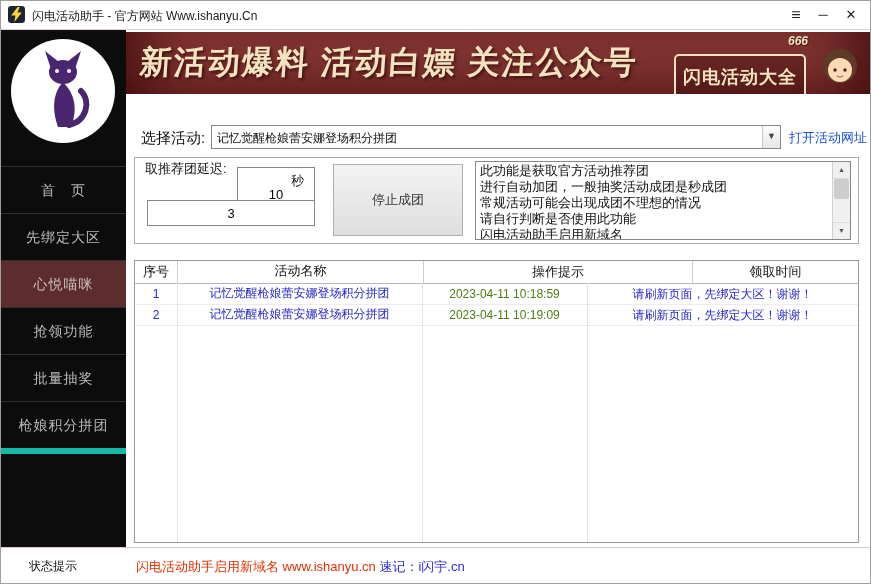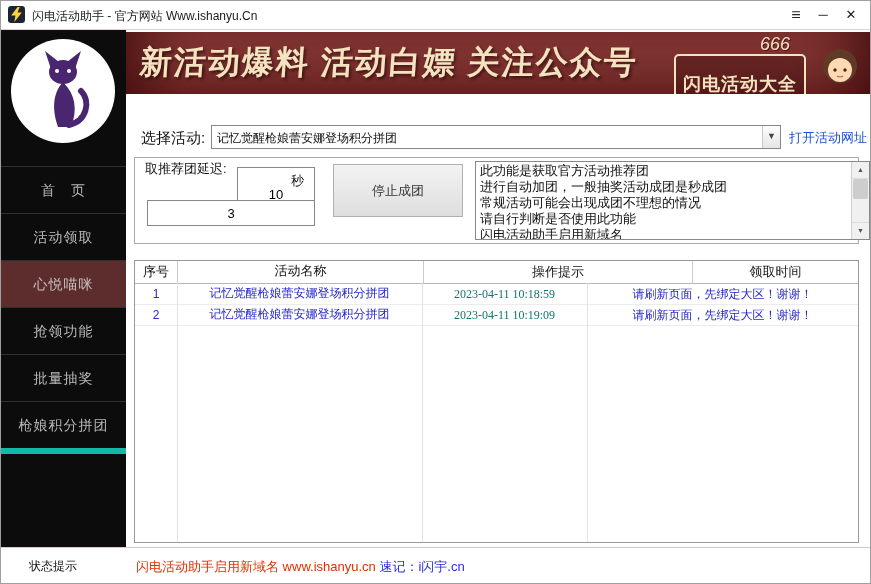--- a/index.html
+++ b/index.html
@@ -28,58 +28,58 @@
   .notice{position:absolute;left:135px;top:10px;font-size:13px;white-space:nowrap;}
   .notice .red{color:#e03000;}
   .notice .blue{color:#2a2ae0;}
 
   
   .main{position:absolute;left:125px;top:29px;right:0;bottom:35px;background:#fff;}
 
   
   .banner{position:absolute;top:2px;left:0;right:0;height:62px;background:linear-gradient(180deg,#8a3a38,#702927);box-shadow:inset 50px 0 60px -35px rgba(55,8,8,.85), inset -50px 0 60px -35px rgba(55,8,8,.85);overflow:hidden;}
   .banner-headline{position:absolute;left:14px;top:9px;font-size:32px;font-weight:bold;color:#f3e3c0;letter-spacing:2px;transform:skewX(-4deg);text-shadow:2px 2px 3px rgba(40,5,5,.65);white-space:nowrap;}
-  .banner-corner{position:absolute;right:80px;top:2px;color:#f3e3c0;font-size:18px;font-weight:normal;font-style:italic;text-shadow:1px 1px 0 #4d1715;}
-  .banner-badge{position:absolute;right:64px;top:22px;border:2px solid #f3e3c0;border-radius:5px;padding:16px 7px;color:#f3e3c0;font-size:18px;font-weight:bold;letter-spacing:1px;background:rgba(30,0,0,.25);text-shadow:1px 1px 0 #5a1c1c;white-space:nowrap;}
+  .banner-corner{position:absolute;right:62px;top:2px;color:#f3e3c0;font-size:12px;font-weight:bold;font-style:italic;text-shadow:1px 1px 0 #4d1715;}
+  .banner-badge{position:absolute;right:64px;top:22px;border:2px solid #f3e3c0;border-radius:5px;padding:9px 7px;color:#f3e3c0;font-size:18px;font-weight:bold;letter-spacing:1px;background:rgba(30,0,0,.25);text-shadow:1px 1px 0 #5a1c1c;white-space:nowrap;}
   .banner-chara{position:absolute;right:2px;bottom:0;width:58px;height:58px;}
 
   
   .activity-row{position:absolute;top:95px;left:0;right:0;height:24px;}
   .activity-label{position:absolute;left:15px;top:4px;font-size:15px;color:#111;}
   .activity-combo{position:absolute;left:85px;top:0;width:568px;height:22px;border:1px solid #828790;background:#fff;cursor:pointer;}
   .combo-value{position:absolute;left:5px;top:4px;font-size:12px;color:#111;white-space:nowrap;}
   .combo-arrow{position:absolute;right:0;top:0;width:17px;height:100%;border-left:1px solid #c8c8c8;background:linear-gradient(180deg,#fdfdfd,#e6e6e6);text-align:center;line-height:20px;font-size:9px;color:#444;}
   .activity-link{position:absolute;left:663px;top:4px;font-size:13px;color:#1a52d8;cursor:pointer;white-space:nowrap;}
 
   
   .groupbox{position:absolute;left:8px;top:127px;width:723px;height:85px;border:1px solid #aaaaaa;}
   .delay-label{position:absolute;left:10px;top:2px;font-size:13px;color:#111;}
   .delay-input{position:absolute;left:102px;top:9px;width:44px;height:20px;border:1px solid #828790;font-size:13px;text-align:center;font-family:"Liberation Sans",sans-serif;padding:16px;}
   .delay-unit{position:absolute;left:156px;top:14px;font-size:13px;color:#111;}
   .count-input{position:absolute;left:12px;top:42px;width:166px;height:24px;border:1px solid #828790;font-size:13px;text-align:center;font-family:"Liberation Sans",sans-serif;padding:0;}
-  .stop-btn{position:absolute;left:198px;top:6px;width:130px;height:53px;background:linear-gradient(180deg,#f3f3f3,#dedede);border:1px solid #b0b0b0;font-size:13px;color:#333;font-family:"Liberation Sans",sans-serif;cursor:pointer;}
-  .info-box{position:absolute;left:340px;top:3px;width:374px;height:77px;border:1px solid #888;background:#fff;overflow:hidden;padding-left:19px;}
+  .stop-btn{position:absolute;left:198px;top:6px;width:130px;height:72px;background:linear-gradient(180deg,#f3f3f3,#dedede);border:1px solid #b0b0b0;font-size:13px;color:#333;font-family:"Liberation Sans",sans-serif;cursor:pointer;}
+  .info-box{position:absolute;left:340px;top:3px;width:374px;height:77px;border:1px solid #888;background:#fff;overflow:hidden;}
   .info-lines{position:absolute;left:4px;top:1px;right:20px;font-size:13px;color:#111;line-height:16px;white-space:nowrap;}
   .info-lines span{display:block;}
   .info-scrollbar{position:absolute;right:0;top:0;width:17px;height:100%;background:#f0f0f0;border-left:1px solid #d0d0d0;}
   .sb-btn{position:absolute;left:0;width:17px;height:16px;background:#f0f0f0;text-align:center;font-size:7px;line-height:16px;color:#555;}
   .sb-up{top:0;border-bottom:1px solid #dcdcdc;}
   .sb-down{bottom:0;border-top:1px solid #dcdcdc;}
   .sb-thumb{position:absolute;left:1px;top:17px;width:15px;height:20px;background:#cdcdcd;border-radius:2px;}
 
   
   .table{position:absolute;left:8px;top:230px;width:723px;height:281px;border:1px solid #999;}
   .thead{display:flex;height:22px;border-bottom:1px solid #b8b8b8;}
   .th{font-size:13px;color:#111;text-align:center;line-height:22px;border-right:1px solid #cccccc;overflow:hidden;}
   .th:last-child{border-right:none;}
   .c0{width:42px;} .c1{width:245px;font-family:Liberation Mono, monospace;} .c2{width:165px;} .c3{flex:1;}
   .trow{display:flex;height:20px;border-bottom:1px solid #ececec;cursor:default;}
   .td{font-size:12px;text-align:center;line-height:20px;overflow:hidden;white-space:nowrap;}
   .td.blue{color:#2626cc;}
-  .td.red{color:#0f766e;font-family:Liberation Serif, serif;}
+  .td.red{color:#4d7c0f;}
   .vline{position:absolute;top:22px;bottom:0;width:1px;background:#e2e2e2;}
   .v0{left:42px;} .v1{left:287px;} .v2{left:452px;}
 </style>
 </head>
 <body>
 
 <div id="window">
 
   <div class="titlebar">
     <div class="app-icon">
@@ -104,21 +104,21 @@
           <ellipse cx="52" cy="33" rx="14" ry="12"></ellipse>
           <path d="M52 43 C40 56 42 74 47 88 L60 88 C67 70 64 55 52 43 Z"></path>
         </g>
         <path d="M58 86 C76 82 80 62 70 52" stroke="#4a2570" stroke-width="6" fill="none" stroke-linecap="round"></path>
         <circle cx="46" cy="32" r="2" fill="#ffffff"></circle>
         <circle cx="58" cy="32" r="2" fill="#ffffff"></circle>
       </svg>
     </div>
     <div class="menu">
       <div class="menu-item">首　页</div>
-      <div class="menu-item">活动领取</div>
+      <div class="menu-item">先绑定大区</div>
       <div class="menu-item active">心悦喵咪</div>
       <div class="menu-item">抢领功能</div>
       <div class="menu-item">批量抽奖</div>
       <div class="menu-item">枪娘积分拼团</div>
     </div>
   </div>
 
   <div class="main">
 
     <div class="banner">

